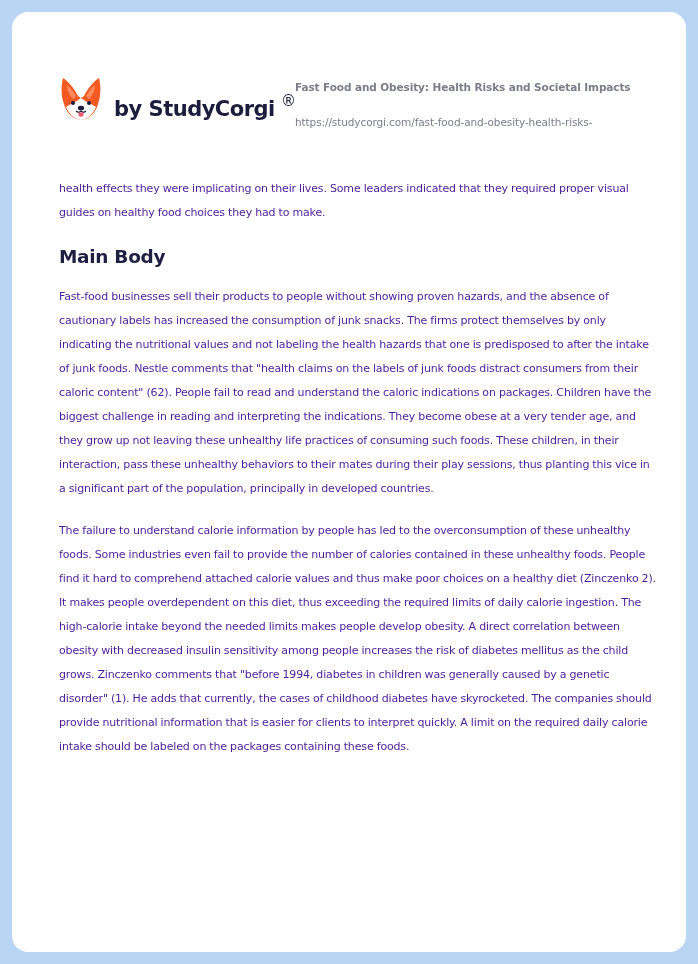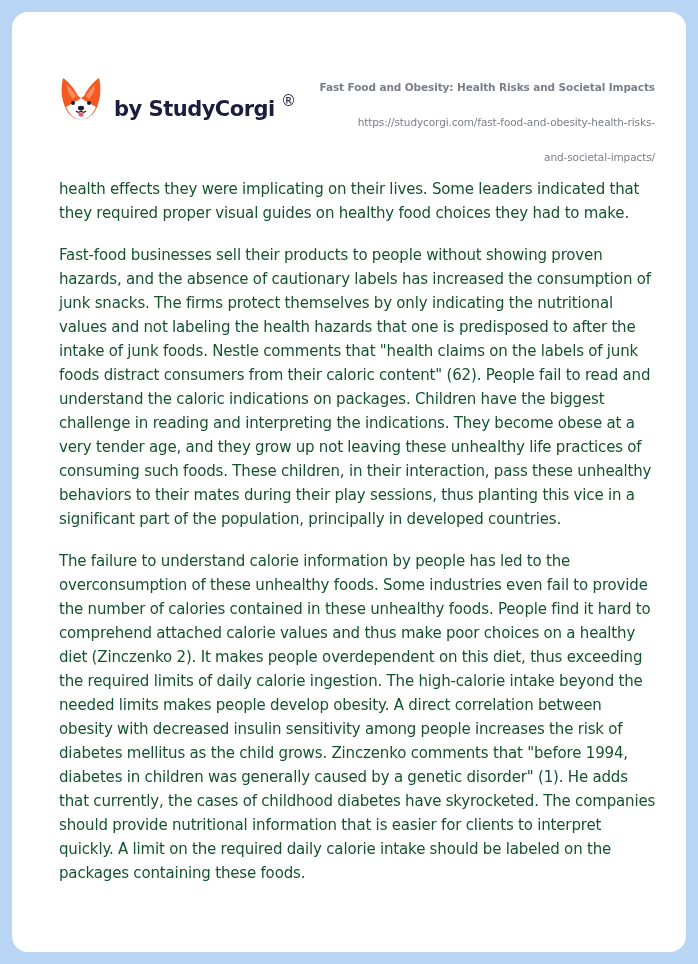--- a/index.html
+++ b/index.html
@@ -59,21 +59,20 @@
     top: 16px;
     font-family: "DejaVu Sans", sans-serif;
     font-size: 15px;
     color: #1c1c3c;
   }
   .meta {
     position: absolute;
     right: 31px;
     top: 68px;
     width: 360px;
-    text-align: right;
   }
   .meta-title {
     font-family: "DejaVu Sans", sans-serif;
     font-weight: bold;
     font-size: 10.5px;
     color: #7b7d8a;
     line-height: 15px;
     letter-spacing: -0.1px;
   }
   .meta-url {
@@ -86,23 +85,23 @@
   }
   .content {
     position: absolute;
     left: 47px;
     top: 165px;
     width: 600px;
   }
   .content p {
     margin: 0 0 18px 0;
     font-family: "DejaVu Sans", sans-serif;
-    font-size: 15px;
+    font-size: 11px;
     line-height: 24px;
-    color: #14532d;
+    color: #4c1d95;
     letter-spacing: -0.15px;
     word-spacing: -0.2px;
   }
   .content h2 {
     margin: 4px 0 14px 0;
     font-family: "DejaVu Sans", sans-serif;
     font-weight: bold;
     font-size: 18.5px;
     line-height: 28px;
     color: #1f2041;
@@ -134,23 +133,23 @@
 
         <path d="M18.5 36.5 L23.5 36.5 L23.5 39.5 Q21 42 18.5 39.5 Z" fill="#f0566e"></path>
       </svg>
       <span class="logo-text">by StudyCorgi</span>
       <span class="logo-reg">®</span>
     </div>
 
     <div class="meta">
       <div class="meta-title">Fast Food and Obesity: Health Risks and Societal Impacts</div>
       <div class="meta-url">https://studycorgi.com/fast-food-and-obesity-health-risks-</div>
-      <div class="meta-url">and-societal-impacts/</div>
     </div>
   </div>
 
   <div class="content">
     <p>health effects they were implicating on their lives. Some leaders indicated that they required proper visual guides on healthy food choices they had to make.</p>
+    <h2>Main Body</h2>
     <p>Fast-food businesses sell their products to people without showing proven hazards, and the absence of cautionary labels has increased the consumption of junk snacks. The firms protect themselves by only indicating the nutritional values and not labeling the health hazards that one is predisposed to after the intake of junk foods. Nestle comments that "health claims on the labels of junk foods distract consumers from their caloric content" (62). People fail to read and understand the caloric indications on packages. Children have the biggest challenge in reading and interpreting the indications. They become obese at a very tender age, and they grow up not leaving these unhealthy life practices of consuming such foods. These children, in their interaction, pass these unhealthy behaviors to their mates during their play sessions, thus planting this vice in a significant part of the population, principally in developed countries.</p>
     <p>The failure to understand calorie information by people has led to the overconsumption of these unhealthy foods. Some industries even fail to provide the number of calories contained in these unhealthy foods. People find it hard to comprehend attached calorie values and thus make poor choices on a healthy diet (Zinczenko 2). It makes people overdependent on this diet, thus exceeding the required limits of daily calorie ingestion. The high-calorie intake beyond the needed limits makes people develop obesity. A direct correlation between obesity with decreased insulin sensitivity among people increases the risk of diabetes mellitus as the child grows. Zinczenko comments that "before 1994, diabetes in children was generally caused by a genetic disorder" (1). He adds that currently, the cases of childhood diabetes have skyrocketed. The companies should provide nutritional information that is easier for clients to interpret quickly. A limit on the required daily calorie intake should be labeled on the packages containing these foods.</p>
   </div>
 
 </div>
 
 </body></html>

